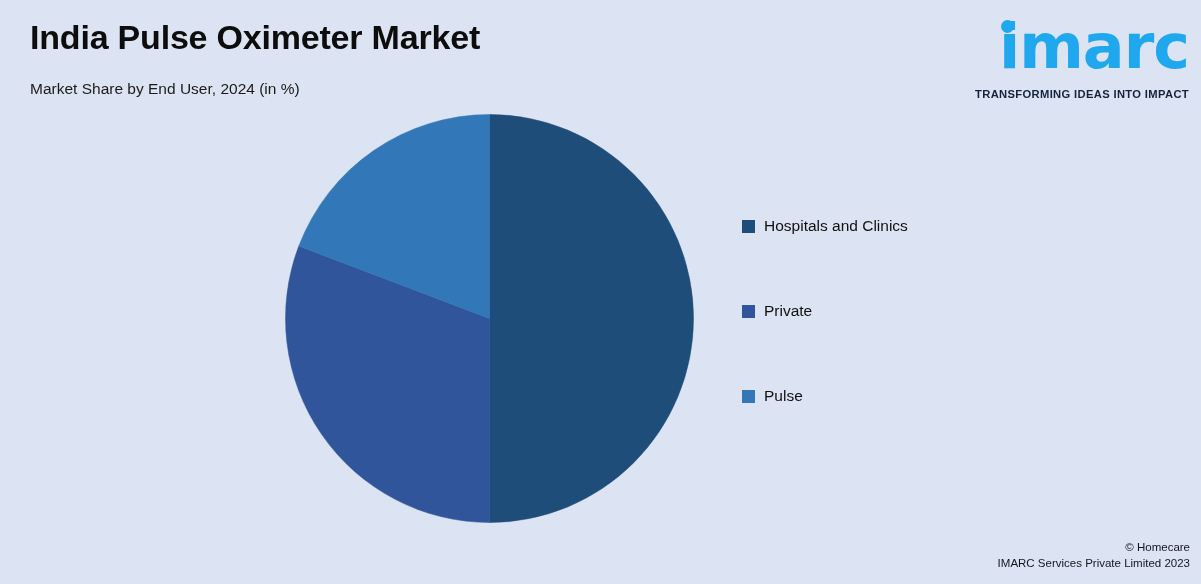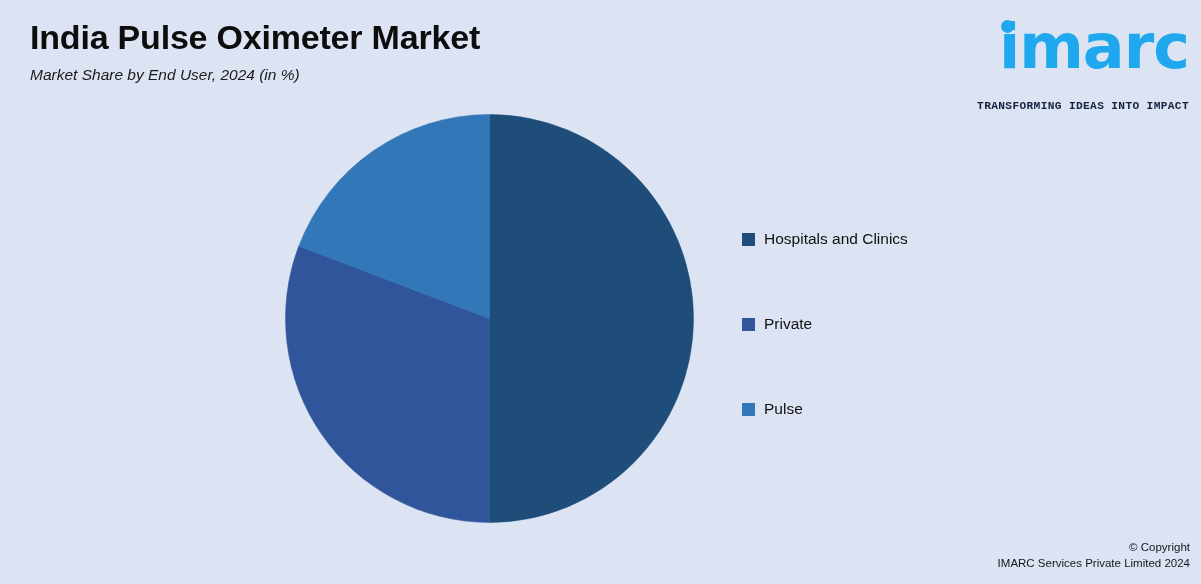--- a/index.html
+++ b/index.html
@@ -30,27 +30,26 @@
   }
   #chart-title {
     font-size: 34px;
     font-weight: bold;
     color: #0d0d0d;
     letter-spacing: -0.2px;
     line-height: 1.15;
     white-space: nowrap;
   }
   #chart-subtitle {
-    margin-top: 9px;
+    margin-top: 23px;
     font-size: 15.5px;
     font-weight: normal;
     color: #1b1b1b;
     line-height: 1.2;
     white-space: nowrap;
-    font-style: italic;
   }
 
   
   #logo-block {
     position: absolute;
     right: 12px;
     top: 14px;
     width: 245px;
     height: 100px;
     text-align: right;
@@ -77,27 +76,26 @@
     position: absolute;
     left: 50%;
     margin-left: -66px;
     top: 6px;
     width: 13px;
     height: 13px;
     border-radius: 50%;
     background: #1fa8ee;
   }
   #logo-tagline {
-    margin-top: 14px;
+    margin-top: 2px;
     font-size: 11.2px;
     font-weight: bold;
     color: #15233f;
     letter-spacing: 0.35px;
     white-space: nowrap;
-    font-family: Liberation Mono, monospace;
   }
 
   
   #pie-wrap {
     position: absolute;
     left: 285px;
     top: 114px;
     width: 409px;
     height: 409px;
   }
@@ -109,21 +107,21 @@
 
   
   #legend {
     position: absolute;
     left: 742px;
     top: 206px;
     width: 330px;
   }
   .legend-item {
     display: flex;
-    align-items: flex-end;
+    align-items: center;
     height: 40px;
     margin-bottom: 45px;
   }
   .legend-item:last-child { margin-bottom: 0; }
   .legend-swatch {
     width: 13px;
     height: 13px;
     flex: 0 0 13px;
     margin-right: 9px;
   }
@@ -182,17 +180,17 @@
         <span class="legend-swatch" style="background: rgb(48, 85, 155);"></span>
         <span class="legend-label">Private</span>
       </div>
       <div class="legend-item">
         <span class="legend-swatch" style="background: rgb(50, 119, 184);"></span>
         <span class="legend-label">Pulse</span>
       </div>
     </div>
 
   <div id="footer">
-    <div>© Copyright</div>
-    <div>IMARC Services Private Limited 2024</div>
+    <div>© Homecare</div>
+    <div>IMARC Services Private Limited 2023</div>
   </div>
 
 </div>
 
 </body></html>

